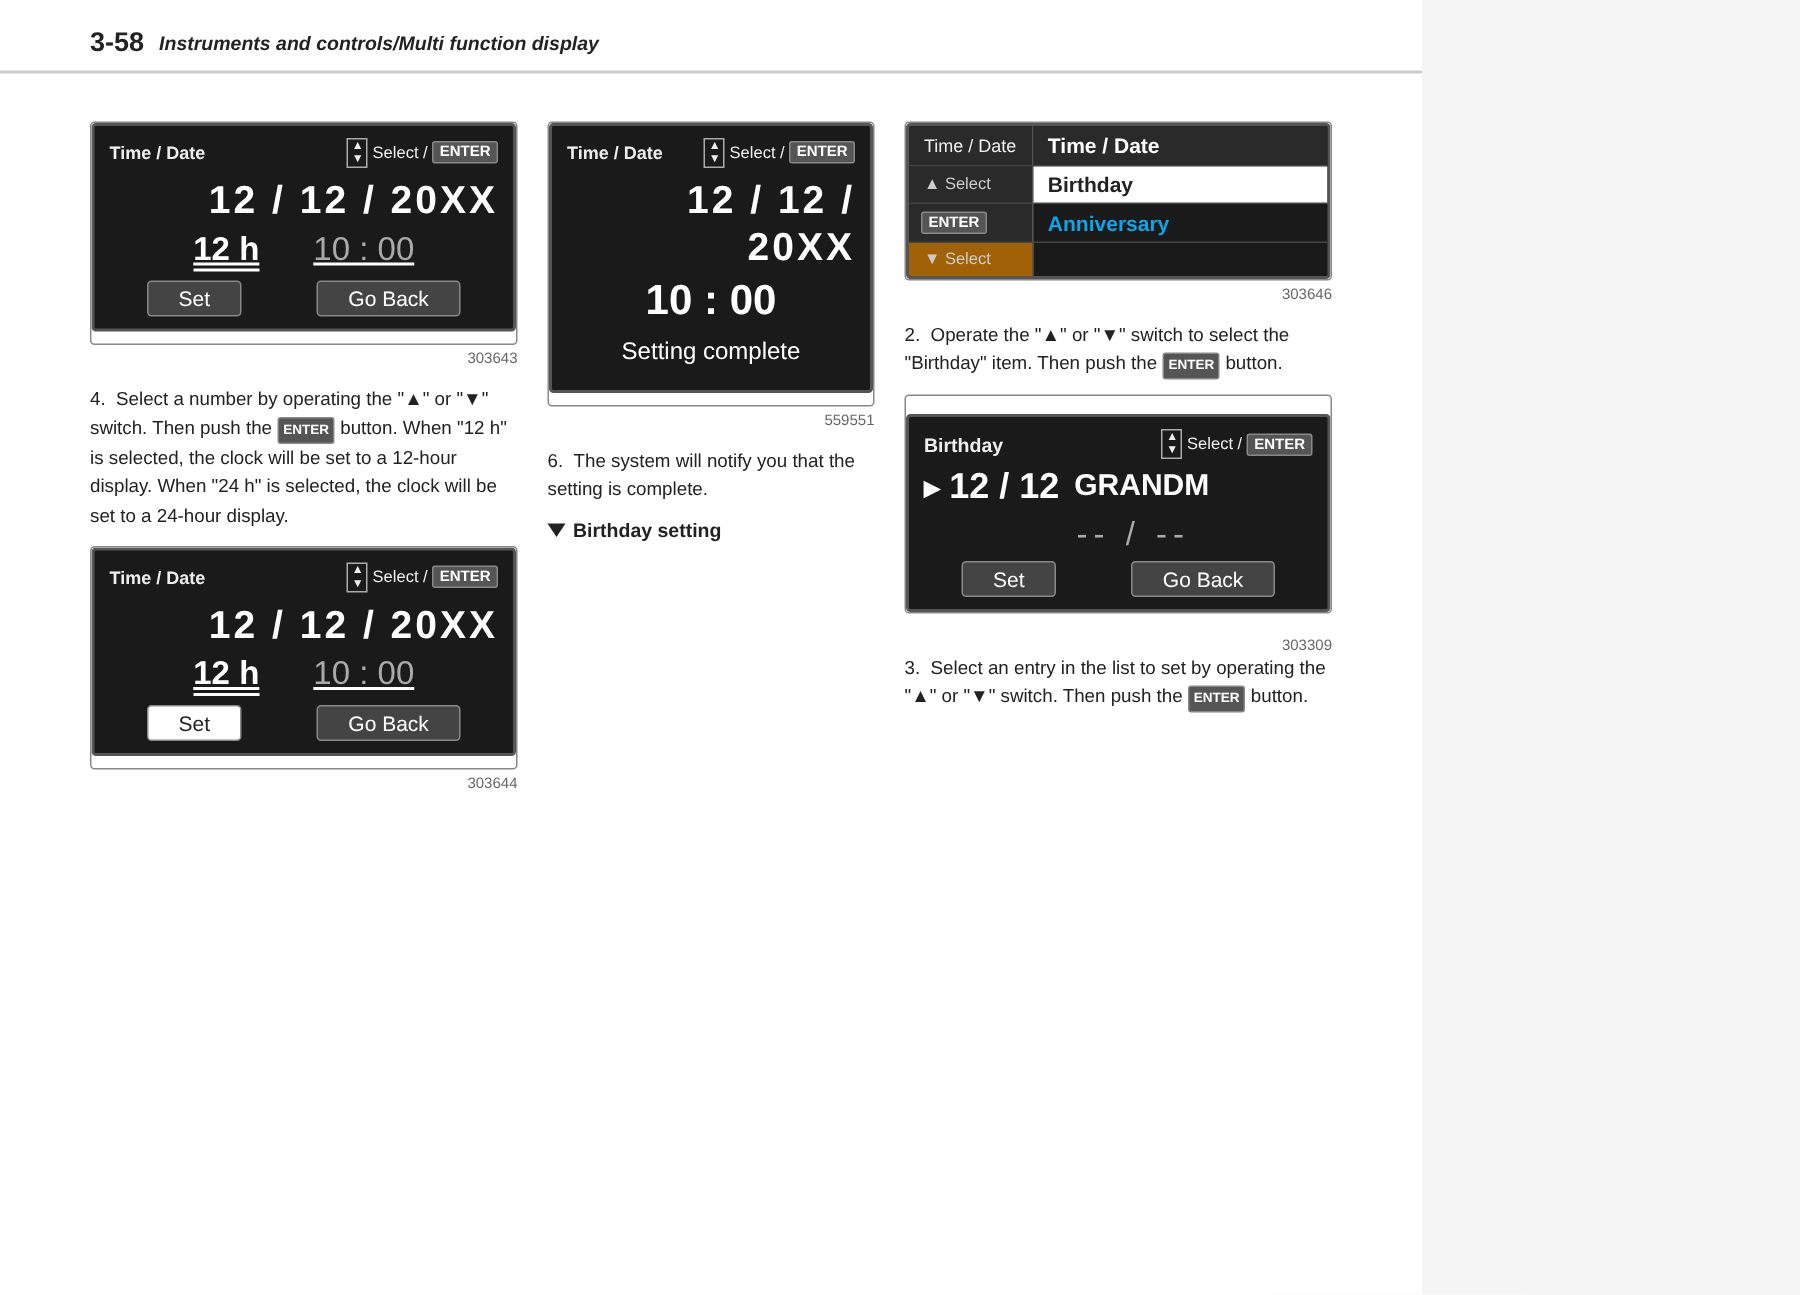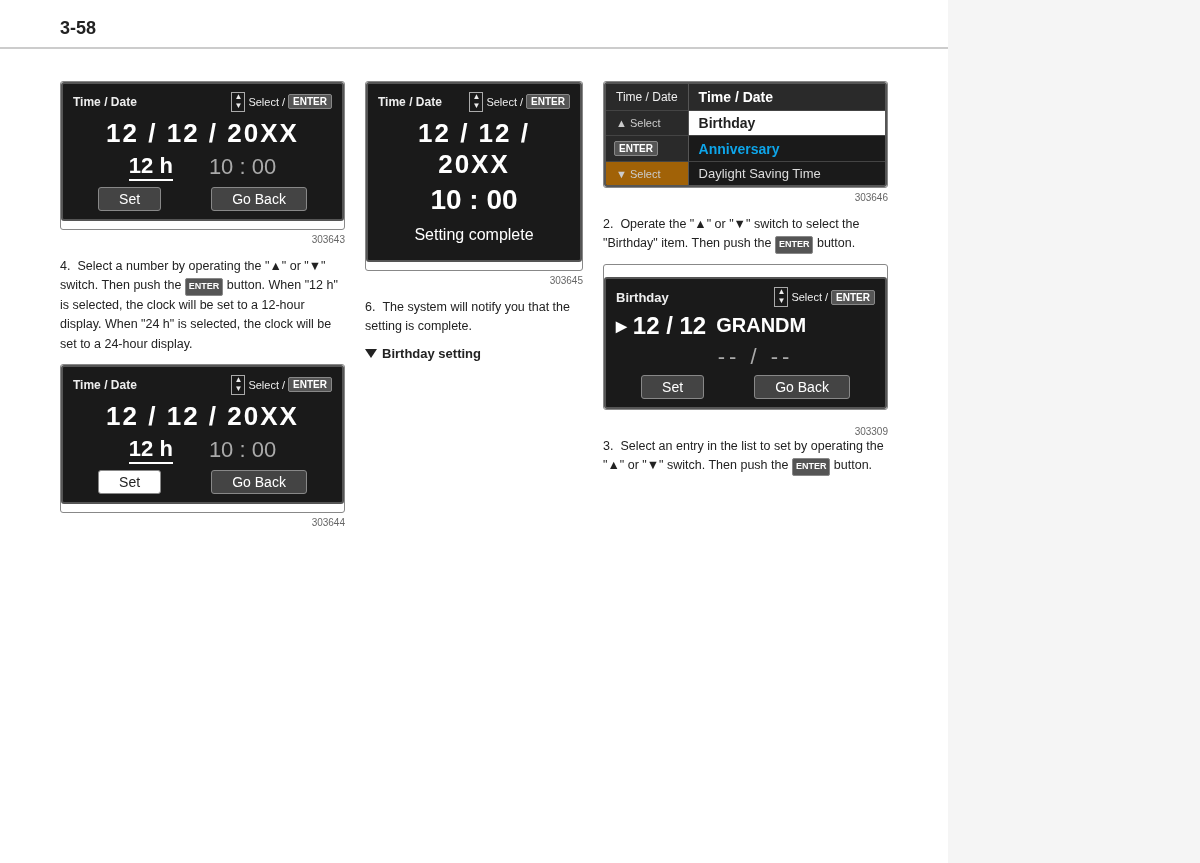--- a/index.html
+++ b/index.html
@@ -95,31 +95,31 @@
       color: #fff;
       font-size: 10px;
       padding: 1px 4px;
       border: 1px solid #888;
       font-weight: bold;
       border-radius: 2px;
     }
     .screen-date-large {
       font-size: 26px;
       font-weight: bold;
-      text-align: center;
+      text-align: right;
       color: #fff;
       letter-spacing: 2px;
       margin: 4px 0;
     }
     .screen-time-row {
       display: flex;
-      align-items: center;
       justify-content: center;
       gap: 36px;
       margin: 2px 0 6px 0;
+      text-decoration: underline;
     }
     .screen-time-left {
       font-size: 22px;
       font-weight: bold;
       color: #fff;
     }
     .screen-time-right {
       font-size: 22px;
       color: #aaa;
     }
@@ -261,20 +261,21 @@
       display: inline-block;
     }
   </style>
 </head>
 <body>
 
 <div class="page-container">
 
   <div class="page-header">
     <span class="header-num">3-58</span>
+    <span class="header-title">Instruments and controls/Multi function display</span>
   </div>
 
   <div class="content-area">
 
     <div class="col-left">
 
       <div class="screen-wrapper">
         <div class="screen">
           <div class="screen-header-row">
             <span class="screen-title">Time / Date</span>
@@ -337,21 +338,21 @@
               <span class="select-arrows">▲<br>▼</span>
               <span>Select /</span>
               <span class="enter-btn">ENTER</span>
             </span>
           </div>
           <div class="screen-date-large">12 / 12 / 20XX</div>
           <div style="font-size:28px;font-weight:bold;text-align:center;color:#fff;margin:4px 0;">10 : 00</div>
           <div class="screen-complete">Setting complete</div>
         </div>
       </div>
-      <div class="caption-code">303645</div>
+      <div class="caption-code">559551</div>
 
       <p class="para">
         <span>6.</span>
         &nbsp;The system will notify you that the setting is complete.
       </p>
 
       <div class="section-heading">
         <span class="tri-down"></span>
         <strong>Birthday setting</strong>
       </div>
@@ -380,23 +381,20 @@
 
             <div style="background:#2a2a2a;padding:5px 8px;font-size:11px;color:#ccc;border-right:1px solid #555;border-bottom:1px solid #444;display:flex;align-items:center;">
               <span class="enter-btn">ENTER</span>
             </div>
             <div style="padding:4px 10px;font-size:14px;font-weight:bold;color:#0ea5e9;border-bottom:1px solid #444;display:flex;align-items:center;">
               Anniversary
             </div>
 
             <div style="background:#a16207;padding:5px 10px;font-size:11px;color:#ccc;border-right:1px solid #555;display:flex;align-items:center;white-space:nowrap;">
               ▼ Select
-            </div>
-            <div style="padding:4px 10px;font-size:13px;color:#ddd;display:flex;align-items:center;">
-              Daylight Saving Time
             </div>
           </div>
         </div>
       </div>
       <div class="caption-code">303646</div>
 
       <p class="para">
         <span>2.</span>
         &nbsp;Operate the "▲" or "▼" switch to select the "Birthday" item. Then push the <span class="inline-btn">ENTER</span> button.
       </p>

